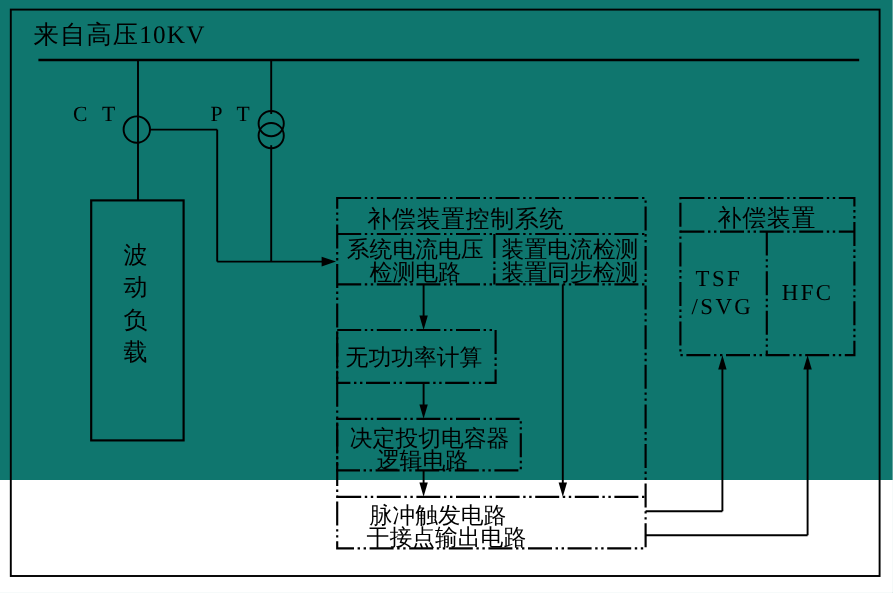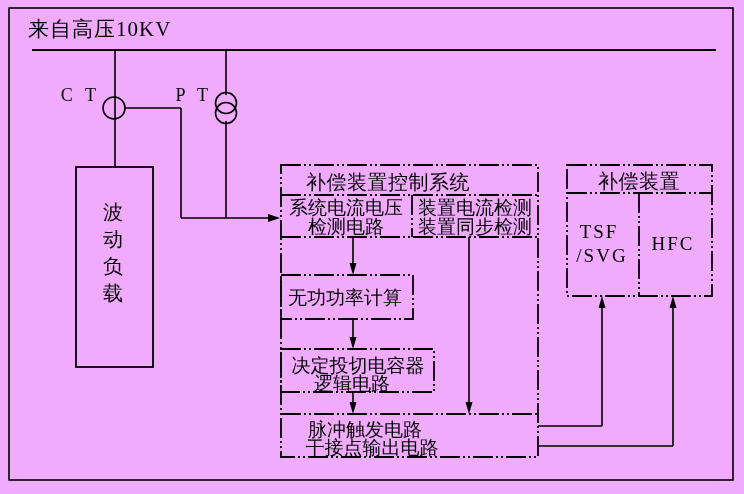--- a/index.html
+++ b/index.html
@@ -6,22 +6,22 @@
     margin: 0;
     padding: 0;
     background: #ffffff;
     width: 744px;
     height: 494px;
     overflow: hidden;
   }
   #stage {
     position: relative;
     width: 744px;
-    height: 494px;
-    background: #f0abfc;
+    height: 400px;
+    background: #0f766e;
     font-family: "Liberation Serif", "DejaVu Serif", serif;
   }
   svg { display: block; }
   .ln {
     stroke: #000000;
     stroke-width: 1.6;
     fill: none;
   }
   .bus {
     stroke: #000000;

